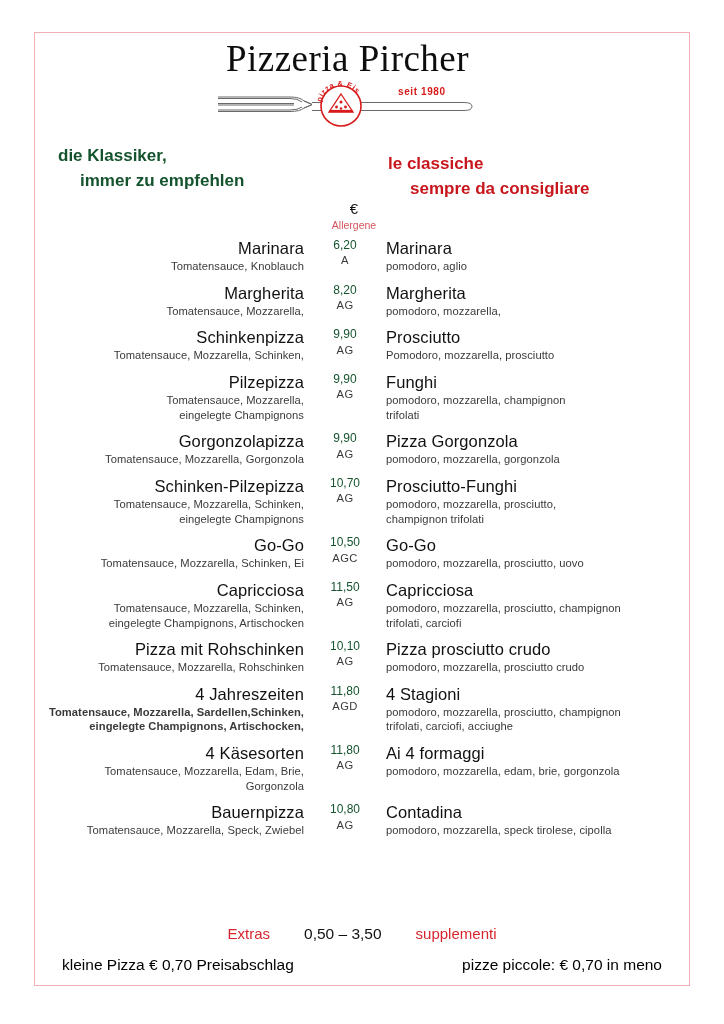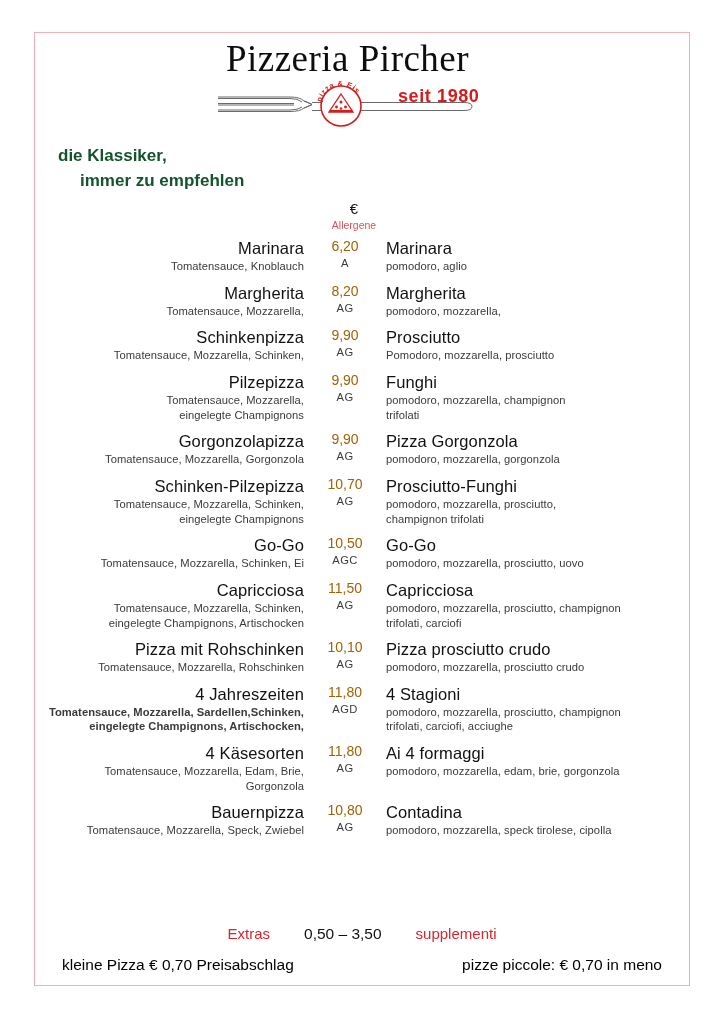--- a/index.html
+++ b/index.html
@@ -59,21 +59,21 @@
   .logo-svg {
     position: absolute;
     left: 50%;
     top: 0;
     transform: translateX(-50%);
   }
   .since-label {
     position: absolute;
     left: 398px;
     top: 86px;
-    font-size: 18px;
+    font-size: 10px;
     font-weight: bold;
     color: #d81a1a;
     letter-spacing: 0.6px;
   }
 
   
   .heading-de {
     position: absolute;
     left: 58px;
     top: 144px;
@@ -152,22 +152,22 @@
     line-height: 1.28;
     letter-spacing: 0.1px;
   }
   .desc-de, .desc-it {
     font-size: 11.2px;
     color: #3a3a3a;
     line-height: 1.3;
     letter-spacing: 0.05px;
   }
   .price {
-    font-size: 14px;
-    color: #a16207;
+    font-size: 12px;
+    color: #14532d;
     line-height: 1.28;
   }
   .allergens {
     font-size: 11.2px;
     color: #3a3a3a;
     line-height: 1.3;
     letter-spacing: 0.4px;
   }
   
   .row.wide .col-de { width: 300px; margin-left: -10px; }
@@ -249,20 +249,24 @@
         <circle cx="133" cy="27.5" r="1.2" fill="#d81a1a"></circle>
       </svg>
     </div>
   </div>
   <div class="since-label">seit 1980</div>
 
   <div class="heading-de">
     <span>die Klassiker,</span>
     <span class="l2">immer zu empfehlen</span>
   </div>
+  <div class="heading-it">
+    <span>le classiche</span>
+    <span class="l2">sempre da consigliare</span>
+  </div>
 
   <div class="col-head">
     <div class="euro">€</div>
     <div class="allerg">Allergene</div>
   </div>
 
   <div class="menu">
       <div class="row">
         <div class="col-de">
           <div class="name-de">Marinara</div>

